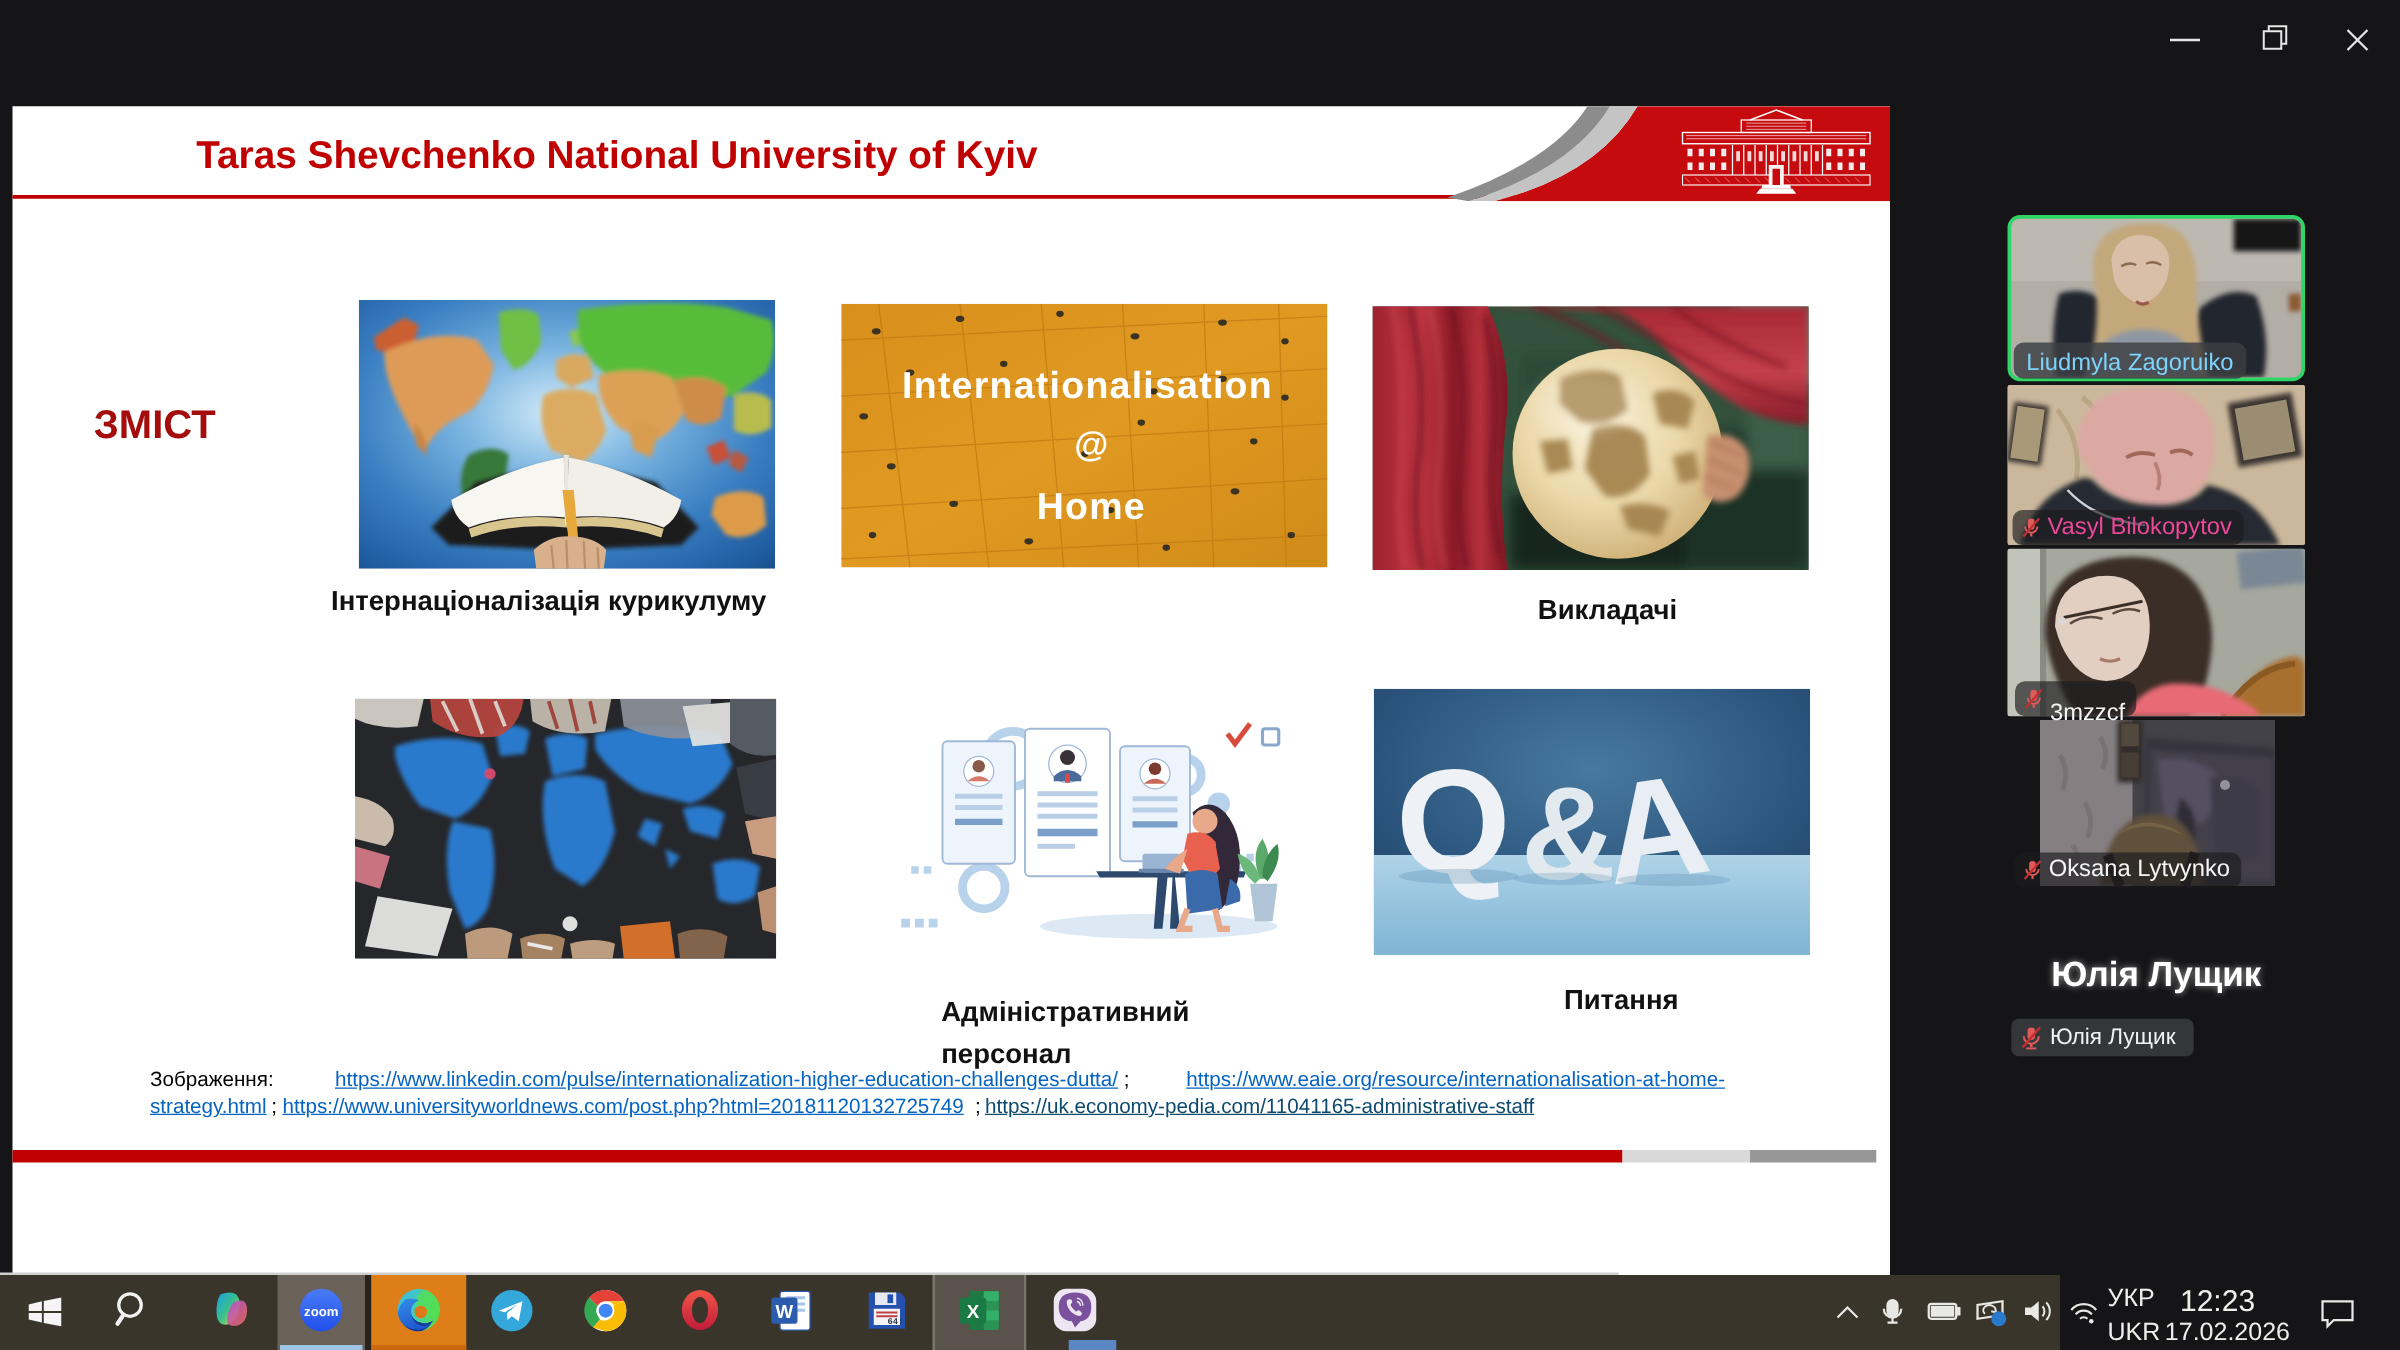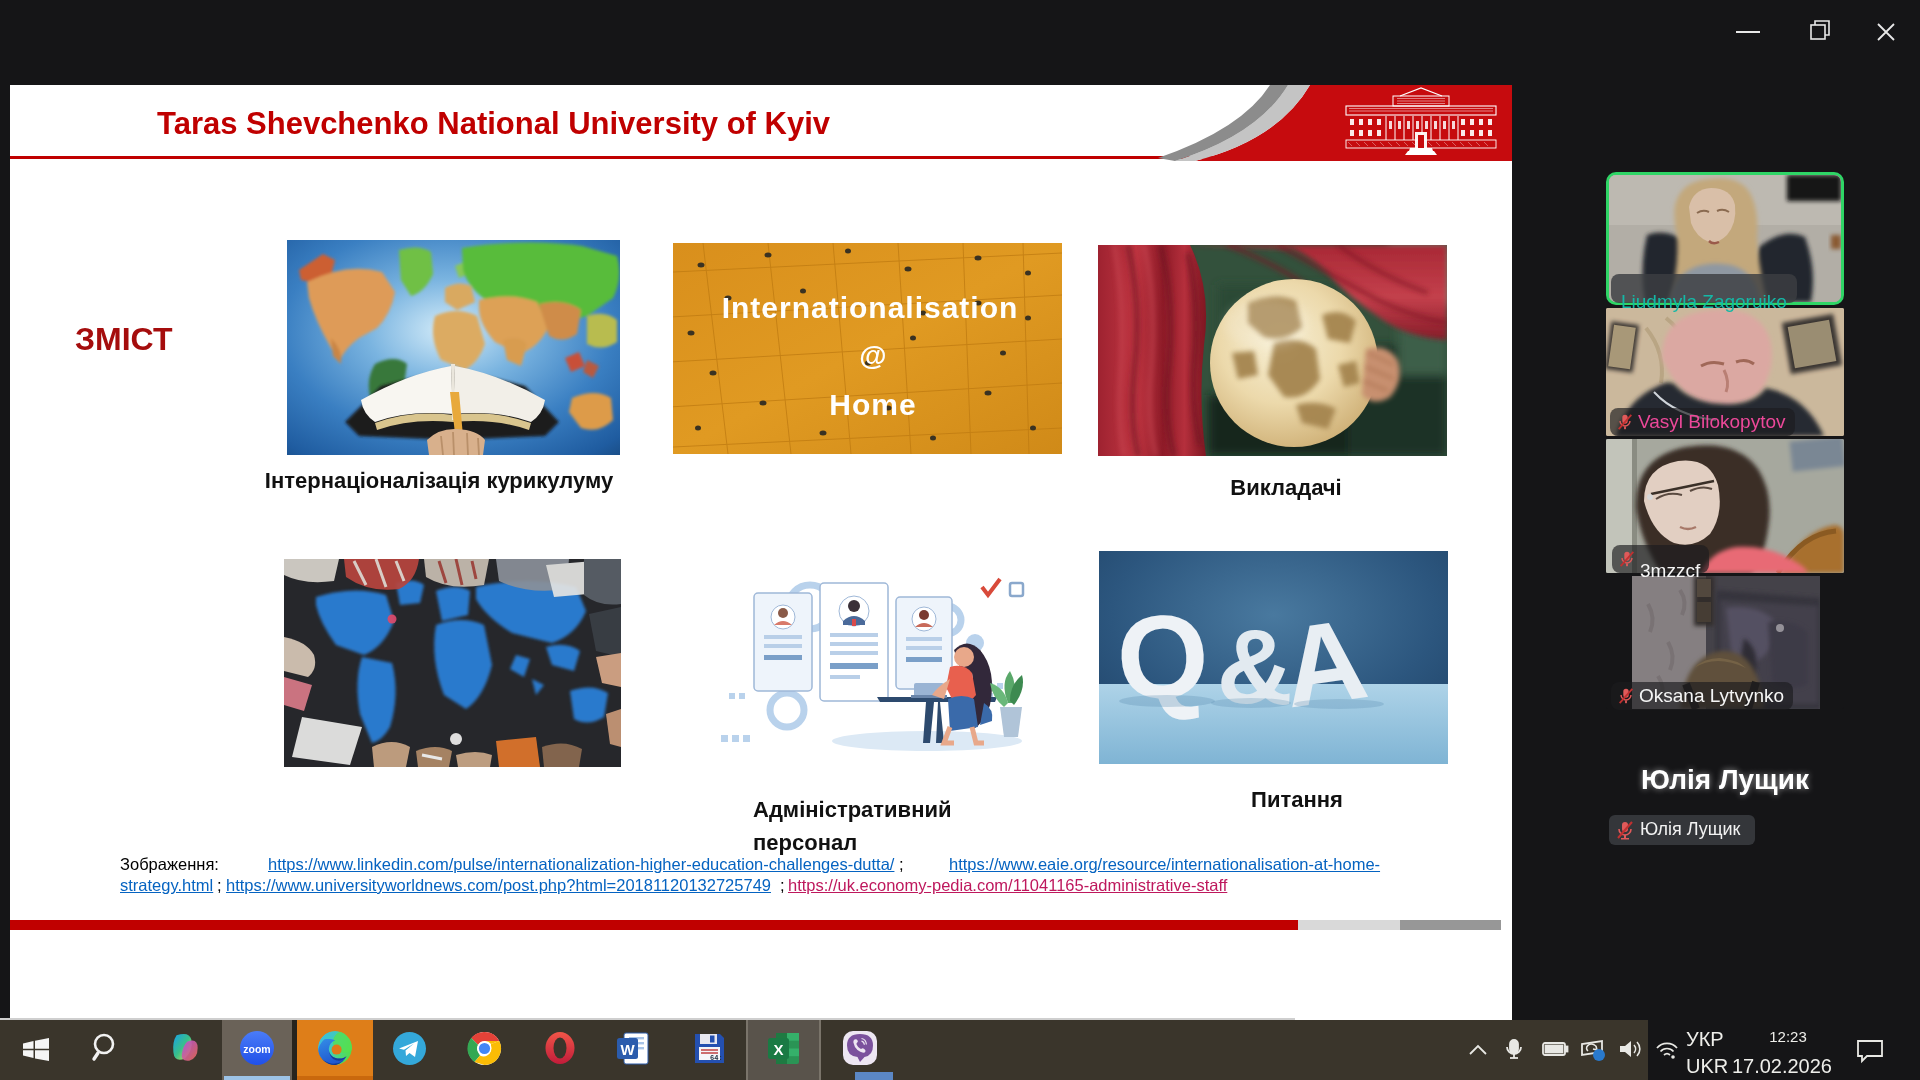--- a/index.html
+++ b/index.html
@@ -378,21 +378,21 @@
 
     <div class="abs" style="left:0; top:770px; width:1502px; font-size:16.5px; color:#000;">
       <span class="abs" style="left:110px; top:0;">Зображення:</span>
       <span class="abs" style="left:258px; top:0; color:#0563c1; text-decoration:underline;">https://www.linkedin.com/pulse/internationalization-higher-education-challenges-dutta/</span>
         <span class="abs" style="left:889px; top:0;">;</span>
       <span class="abs" style="left:939px; top:0; color:#0563c1; text-decoration:underline;">https://www.eaie.org/resource/internationalisation-at-home-</span>
       <span class="abs" style="left:110px; top:21px; color:#0563c1; text-decoration:underline;">strategy.html</span>
         <span class="abs" style="left:207px; top:21px;">;</span>
       <span class="abs" style="left:216px; top:21px; color:#0563c1; text-decoration:underline;">https://www.universityworldnews.com/post.php?html=20181120132725749</span>
         <span class="abs" style="left:770px; top:21px;">;</span>
-      <span class="abs" style="left:778px; top:21px; color:#be185d; text-decoration:underline;">https://uk.economy-pedia.com/11041165-administrative-staff</span>
+      <span class="abs" style="left:778px; top:21px; color:#0c4a6e; text-decoration:underline;">https://uk.economy-pedia.com/11041165-administrative-staff</span>
     </div>
 
     <div class="abs" style="left:0px; top:835px; width:1288px; height:10px; background:#c00000;"></div>
     <div class="abs" style="left:1288px; top:835px; width:102px; height:10px; background:#d9d9d9;"></div>
     <div class="abs" style="left:1390px; top:835px; width:101px; height:10px; background:#979797;"></div>
   </div>
 
   <svg class="abs" style="left:1720px; top:15px;" width="190" height="35" viewBox="0 0 190 35">
     <line x1="16" y1="17" x2="40" y2="17" stroke="#e8e8e8" stroke-width="2"></line>
     <rect x="91" y="10" width="14" height="14" fill="none" stroke="#e8e8e8" stroke-width="1.6"></rect>
@@ -491,21 +491,21 @@
       <circle cx="148" cy="52" r="4" fill="#c9c5cd"></circle>
       <path d="M112,62 Q130,76 122,100 L104,110 Z" fill="#38343f" filter="url(#vb4)"></path>
 
       <path d="M48,133 Q52,92 74,80 Q92,70 110,80 Q128,92 132,133 Z" fill="#7e6848" filter="url(#vb4)"></path>
       <path d="M62,92 Q84,78 114,92 Q106,84 88,82 Q72,82 62,92 Z" fill="#9c8258"></path>
       <path d="M54,108 L64,133 M124,106 L116,133" stroke="#2e2620" stroke-width="8"></path>
       <rect width="188" height="133" fill="#1a1a1e" opacity="0.3"></rect>
     </svg>
   </div>
 
-  <div class="abs" style="left:1611px; top:274px; height:29px; background:rgba(60,62,66,0.82); border-radius:8px; padding:17px 10px 0 10px; font-size:19px; color:#14b8a6;">Liudmyla Zagoruiko</div>
+  <div class="abs" style="left:1611px; top:274px; height:29px; background:rgba(60,62,66,0.82); border-radius:8px; padding:6px 10px 0 10px; font-size:19px; color:#7dd3fc;">Liudmyla Zagoruiko</div>
   <div class="abs" style="left:1610px; top:408px; height:28px; background:rgba(28,28,30,0.66); border-radius:8px; padding:3px 9px 0 28px; font-size:19px; color:#ec4899;">Vasyl Bilokopytov
     <svg class="abs" style="left:6px; top:5px;" width="18" height="18" viewBox="0 0 20 20">
         <g fill="#e05a5a">
           <rect x="7" y="2" width="6" height="10" rx="3"></rect>
           <path d="M4.5,9 a5.5,5.5 0 0 0 11,0" fill="none" stroke="#e05a5a" stroke-width="1.6"></path>
           <rect x="9" y="15" width="2" height="3"></rect>
         </g>
         <line x1="3" y1="18" x2="17" y2="2" stroke="#c03030" stroke-width="2"></line>
       </svg>
   </div>
@@ -707,20 +707,20 @@
             <path d="M16,7 a6,6 0 0 1 0,8 M19,4 a10,10 0 0 1 0,14" stroke-width="1.6"></path>
           </g>
         <g transform="translate(192,0)">
             <path d="M3,10 a13,13 0 0 1 20,0 M6.5,13.5 a8.5,8.5 0 0 1 13,0 M10,17 a4.5,4.5 0 0 1 6,0" stroke-width="1.7"></path>
             <circle cx="19" cy="19" r="1.8" fill="#e8e8e4" stroke="none"></circle>
           </g>
       </g>
     </svg>
     <div class="abs" style="left:1686px; top:8px; font-size:20px; color:#eeeeea;">УКР</div>
     <div class="abs" style="left:1686px; top:35px; font-size:20px; color:#eeeeea;">UKR</div>
-    <div class="abs" style="left:1744px; top:8px; width:88px; text-align:center; font-size:15px; color:#eeeeea;">12:23</div>
+    <div class="abs" style="left:1744px; top:8px; width:88px; text-align:left; font-size:24px; color:#eeeeea;">12:23</div>
     <div class="abs" style="left:1730px; top:35px; width:102px; text-align:right; font-size:20px; color:#eeeeea;">17.02.2026</div>
     <svg class="abs" style="left:1855px; top:17px;" width="30" height="28" viewBox="0 0 30 28">
       <path d="M3,4 H27 V19 H12 L7,24 V19 H3 Z" fill="none" stroke="#e8e8e4" stroke-width="1.8"></path>
     </svg>
   </div>
 
 </div>
 
 </body></html>

